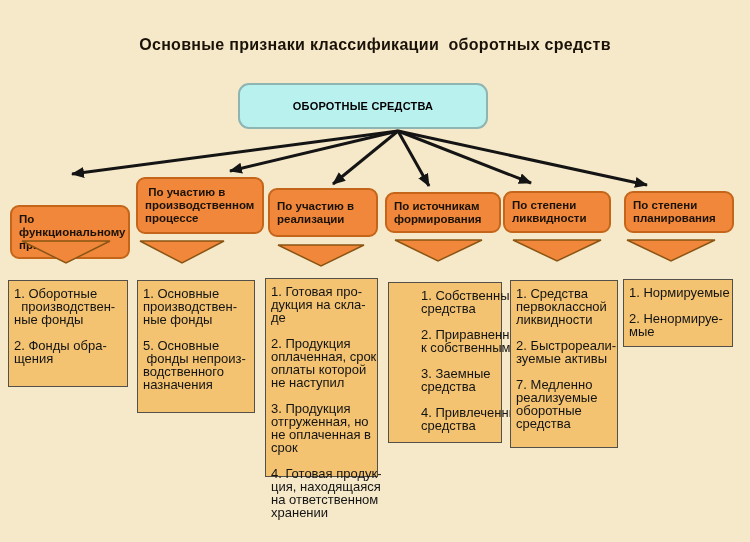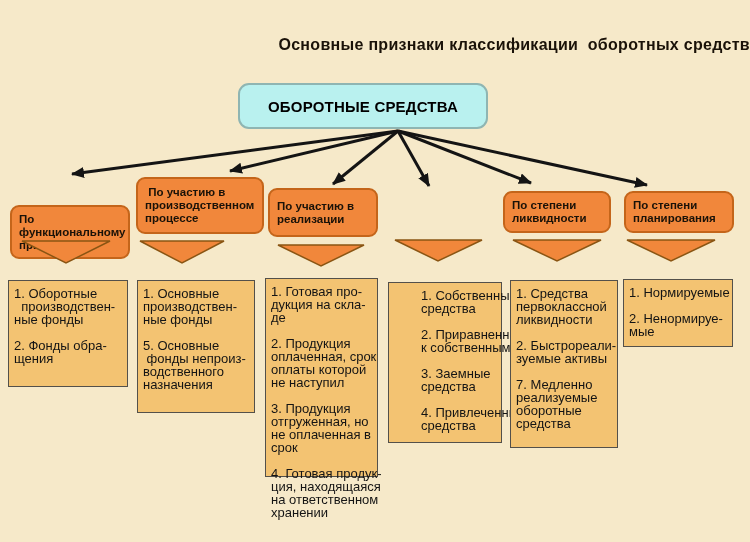--- a/index.html
+++ b/index.html
@@ -6,31 +6,31 @@
   body {
     width:750px; height:542px;
     background: var(--bg, #F6E9C9);
     font-family:"Liberation Sans", sans-serif;
     overflow:hidden;
   }
   .stage { position:relative; width:750px; height:542px; }
 
   .title {
     position:absolute; left:0; top:36px; width:750px;
-    text-align:right; font-weight:bold; font-size:16px; letter-spacing:.3px;
+    text-align:center; font-weight:bold; font-size:16px; letter-spacing:.3px;
     color:var(--ink, #1A1208); white-space:pre;
   }
 
   .root-box {
     position:absolute; left:238px; top:83px; width:250px; height:46px;
     background:var(--cyan_fill, #B9F1EF);
     border:2px solid var(--cyan_border, #8FB5B2);
     border-radius:11px; box-sizing:border-box;
     display:flex; align-items:center; justify-content:center;
-    font-weight:bold; font-size:15px; color:#000; letter-spacing:.2px;
+    font-weight:bold; font-size:11px; color:#000; letter-spacing:.2px;
   }
 
   svg.arrows { position:absolute; left:0; top:0; pointer-events:none; }
   svg.arrows line { stroke:var(--arrow, #141414); stroke-width:3; }
   #ah path { fill:var(--arrow, #141414); }
 
   .branch {
     position:absolute; box-sizing:border-box;
     background:var(--orange_fill, #F1873B);
     border:2px solid var(--orange_border, #C4651A);
@@ -93,20 +93,22 @@
   </svg>
 
   <div class="branch b1">По
 функциональному
 признаку</div>
   <div class="branch b2"> По участию в
 производственном
 процессе</div>
   <div class="branch b3">По участию в
 реализации</div>
+  <div class="branch b4">По источникам
+формирования</div>
   <div class="branch b5">По степени
 ликвидности</div>
   <div class="branch b6">По степени
 планирования</div>
 
   <svg class="tri t1" width="90" height="26" viewBox="0 0 90 26">
       <polygon points="1,2 89,2 45,24"></polygon>
     </svg>
   <svg class="tri t2" width="86" height="26" viewBox="0 0 86 26">
       <polygon points="1,2 85,2 43,24"></polygon>

